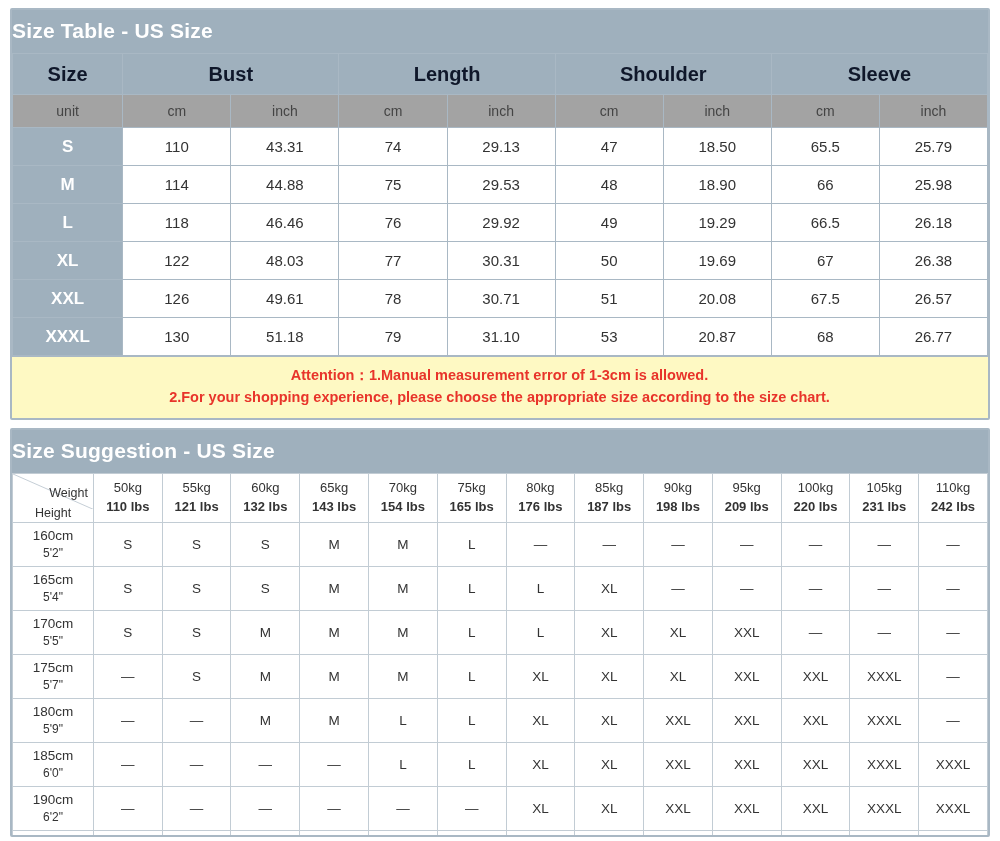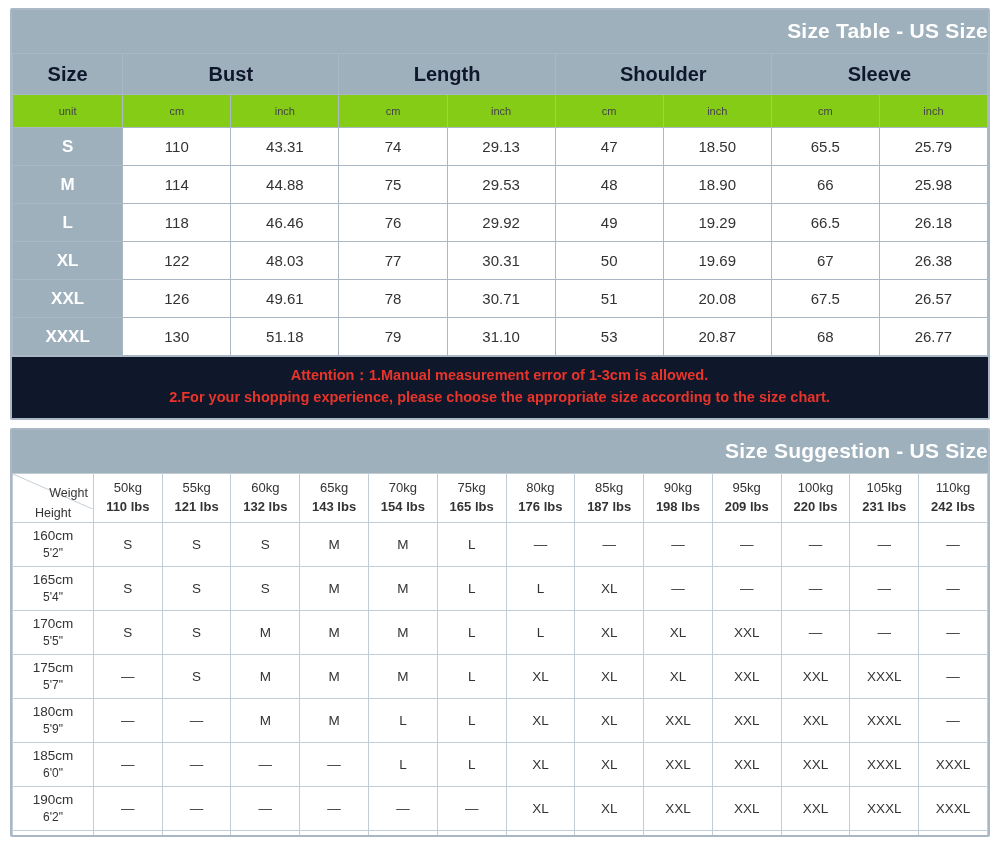--- a/index.html
+++ b/index.html
@@ -31,21 +31,21 @@
     overflow: hidden;
   }
   table {
     border-collapse: collapse;
     width: 100%;
     table-layout: fixed;
   }
   .title-bar {
     background: #9fb0bd;
     color: #ffffff;
-    text-align: right;
+    text-align: left;
     font-size: 21px;
     font-weight: bold;
     padding: 9px 0 10px 0;
     letter-spacing: .2px;
   }
   .st td, .st th {
     border: 1px solid #a9b8c4;
     text-align: center;
     font-size: 15px;
     color: #333;
@@ -53,33 +53,33 @@
     background: #ffffff;
   }
   .st .hdr-main {
     background: #9fb0bd;
     color: #0f172a;
     font-size: 20px;
     font-weight: bold;
     height: 38px;
   }
   .st .hdr-unit {
-    background: #84cc16;
+    background: #a3a3a3;
     color: #444;
-    font-size: 11px;
+    font-size: 14px;
     height: 30px;
   }
   .st .rowlabel {
     background: #9fb0bd;
     color: #ffffff;
     font-weight: bold;
     font-size: 17px;
   }
   .attention {
-    background: #0f172a;
+    background: #fef9c3;
     text-align: center;
     padding: 7px 11px 9px 10px;
     border-top: 1px solid #a9b8c4;
   }
   .attention .line {
     color: #e8342a;
     font-size: 14.5px;
     font-weight: bold;
     line-height: 1.55;
   }

